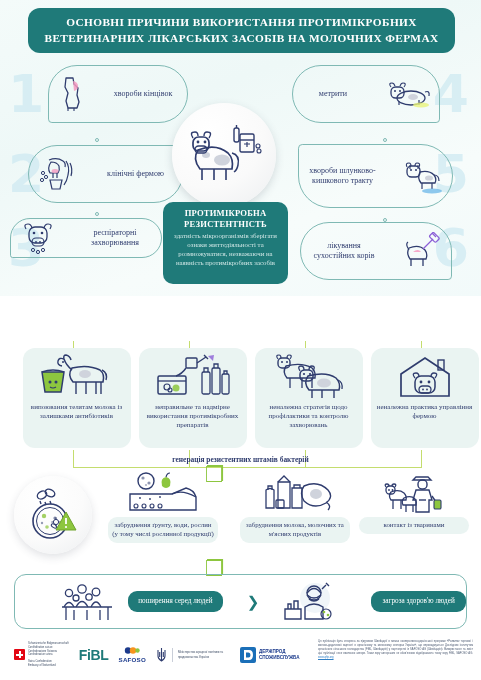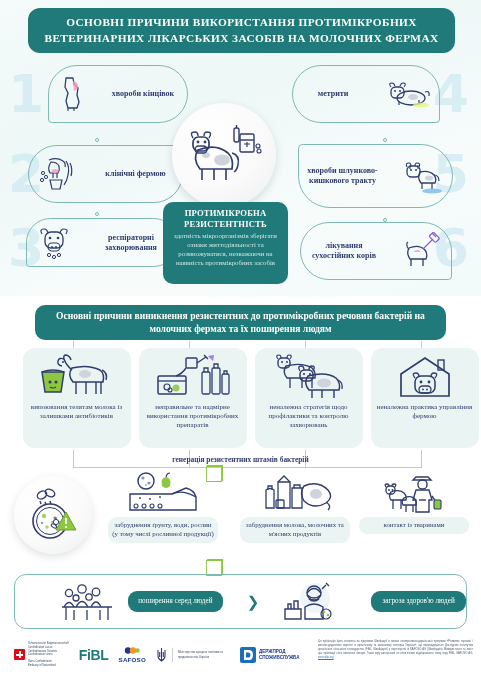--- a/index.html
+++ b/index.html
@@ -68,21 +68,20 @@
   .leaf-r { border-radius: 60px 60px 8px 60px; }
   .leaf-l2 { border-radius: 60px 8px 60px 60px; }
   .leaf-r2 { border-radius: 8px 60px 60px 60px; }
 
   .leaf-inner {
     position: absolute;
     display: flex; align-items: center;
     gap: 20px;
     width: 100%; height: 100%;
     padding: 4px 8px;
-    font-weight: bold;
   }
   .leaf-label {
     font-family: "Liberation Serif", serif;
     font-size: 8px;
     color: #2f3c6e;
     line-height: 1.25;
     text-align: center;
     flex: 1;
   }
   .leaf-icon { flex: 0 0 auto; display:flex; align-items:center; justify-content:center; }
@@ -291,21 +290,21 @@
             <circle cx="5" cy="26" r="1.6" fill="none" stroke="#2f3c6e" stroke-width="1"></circle>
             <path d="M29 7 q4 6 2 14 q-1 6 -4 10" fill="none" stroke="#2f3c6e" stroke-width="1.2"></path>
             <path d="M33 9 q3 6 1 13" fill="none" stroke="#2f3c6e" stroke-width="1.2"></path>
           </svg>
         </span>
         <span class="leaf-label">клінічні фермою</span>
       </div>
     </div>
     <div class="dot" style="left:95px; top:212px;"></div>
 
-    <div class="leaf leaf-l" style="left:26px; top:218px; width:152px; height:49px;">
+    <div class="leaf leaf-l" style="left:10px; top:218px; width:152px; height:40px;">
       <div class="leaf-inner">
         <span class="leaf-icon">
           <svg width="38" height="38" viewBox="0 0 38 38">
             <path d="M7 10 q-3 -5 2 -5 q3 0 4 4" fill="none" stroke="#2f3c6e" stroke-width="1.2"></path>
             <path d="M31 10 q3 -5 -2 -5 q-3 0 -4 4" fill="none" stroke="#2f3c6e" stroke-width="1.2"></path>
             <rect x="10" y="8" width="18" height="16" rx="6" fill="none" stroke="#2f3c6e" stroke-width="1.3"></rect>
             <circle cx="15" cy="14" r="1.3" fill="#2f3c6e"></circle>
             <circle cx="23" cy="14" r="1.3" fill="#2f3c6e"></circle>
             <rect x="13" y="19" width="12" height="8" rx="4" fill="none" stroke="#2f3c6e" stroke-width="1.2"></rect>
             <circle cx="17" cy="23" r=".9" fill="#2f3c6e"></circle>
@@ -408,23 +407,20 @@
       </svg>
     </div>
 
     <div class="def-card">
       <div class="def-title">ПРОТИМІКРОБНА</div>
       <div class="def-title">РЕЗИСТЕНТНІСТЬ</div>
       <div class="def-body">здатність мікроорганізмів зберігати ознаки життєдіяльності та розмножуватися, незважаючи на наявність протимікробних засобів</div>
     </div>
   </div>
 
-  <div class="sub-bar">
-    <span>Основні причини виникнення резистентних до протимікробних речовин бактерій на молочних фермах та їх поширення людям</span>
-  </div>
 
   <div class="vline" style="left:73px;  top:341px; height:8px;"></div>
   <div class="vline" style="left:189px; top:341px; height:8px;"></div>
   <div class="vline" style="left:305px; top:341px; height:8px;"></div>
   <div class="vline" style="left:421px; top:341px; height:8px;"></div>
 
   <div class="causes">
 
     <div class="cause-card">
       <span class="cause-icon">

